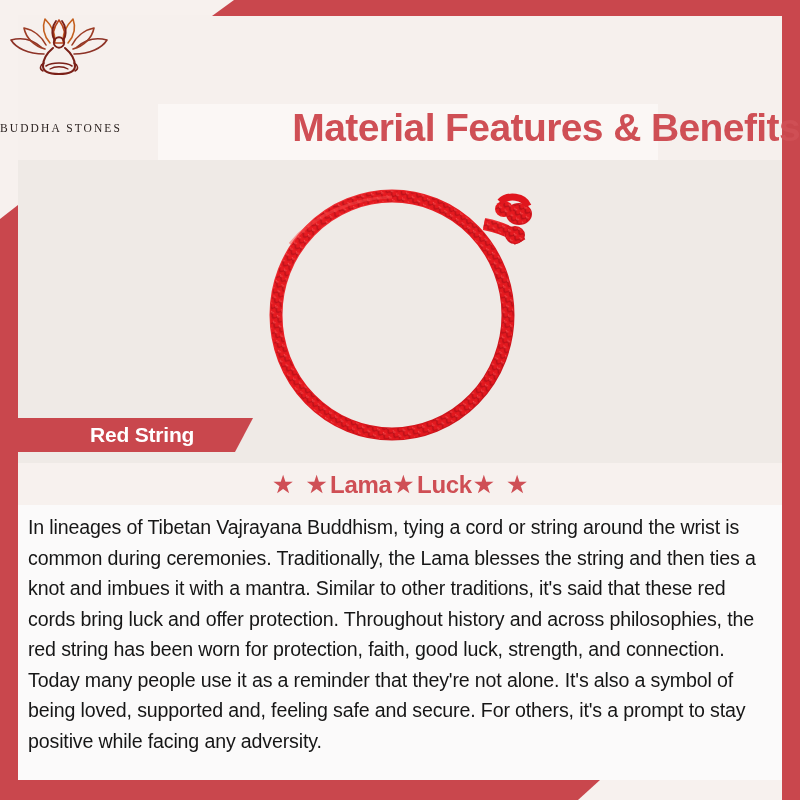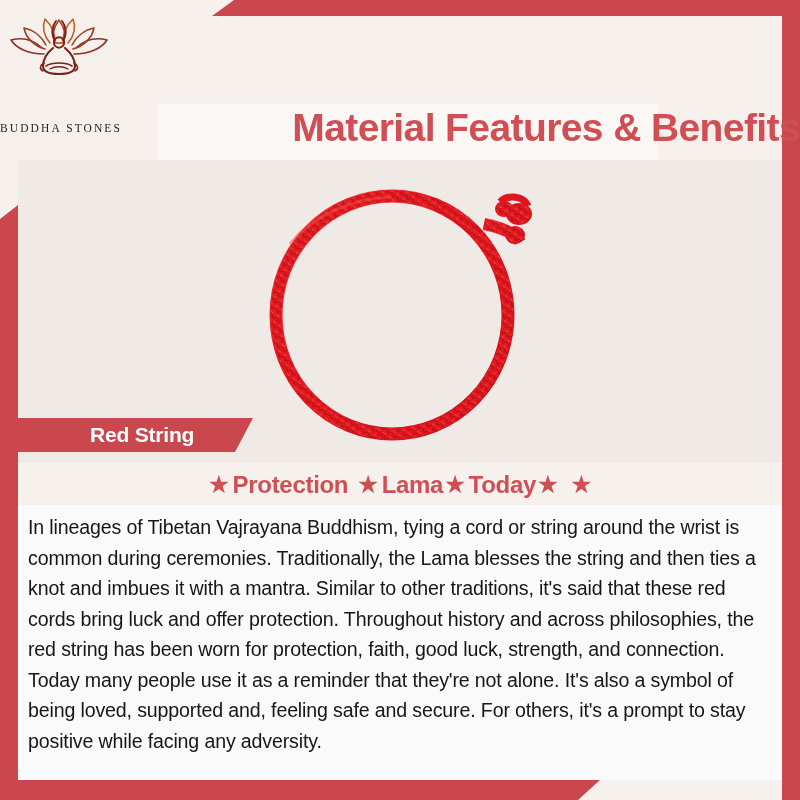--- a/index.html
+++ b/index.html
@@ -216,29 +216,28 @@
     <path d="M268 30 C276 22 292 24 296 34" fill="none" stroke="#e0161e" stroke-width="7"></path>
   </svg>
 </div>
 
 <div class="ribbon"></div>
 <div class="ribbon-label">Red String</div>
 
 <div class="benefits">
   <span class="benefit">
     <span class="star">★</span>
-    <span>Protection</span>
   </span>
   <span class="benefit">
     <span class="star">★</span>
     <span>Lama</span>
   </span>
   <span class="benefit" style="margin-left:2px">
     <span class="star">★</span>
-    <span>Today</span>
+    <span>Luck</span>
   </span>
   <span class="benefit" style="margin-left:2px">
     <span class="star">★</span>
   </span>
   <span class="benefit">
     <span class="star" style="margin-right:0">★</span>
   </span>
 </div>
 
 <div class="body-panel">

